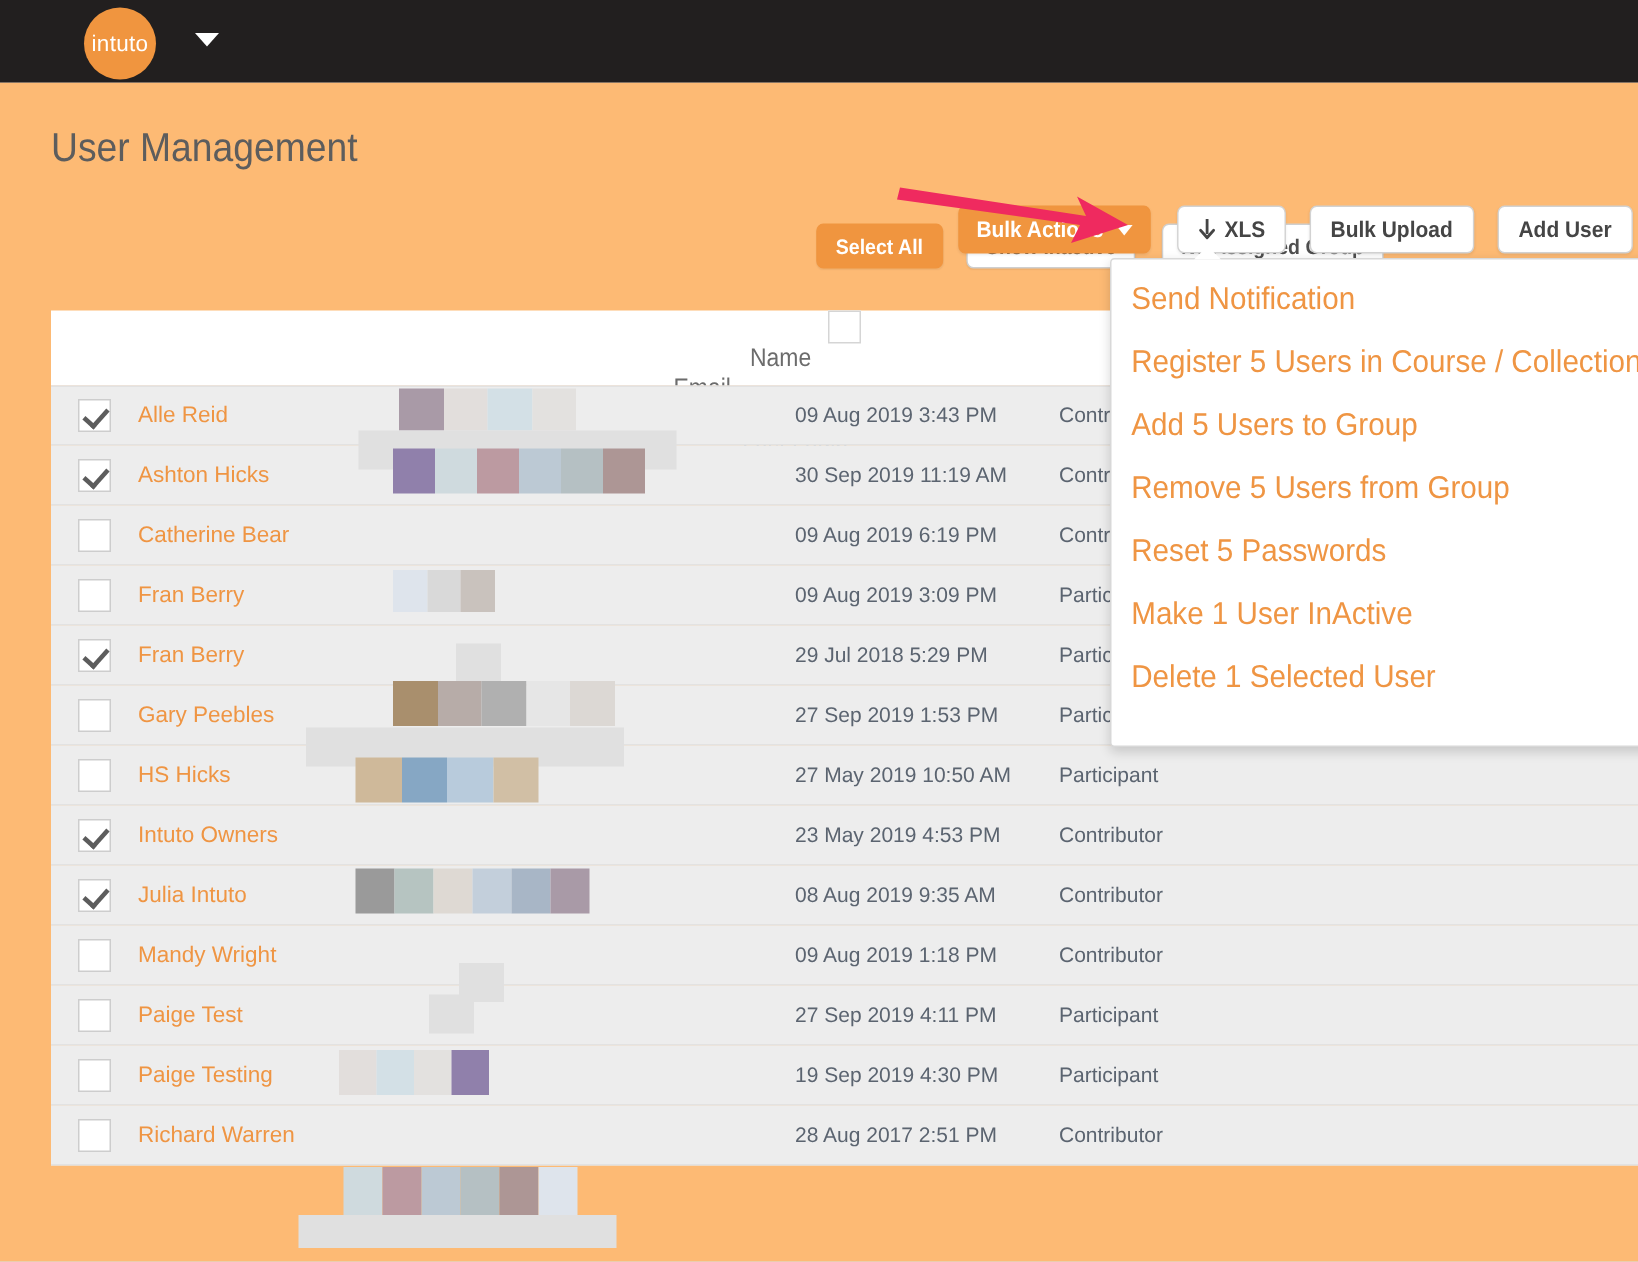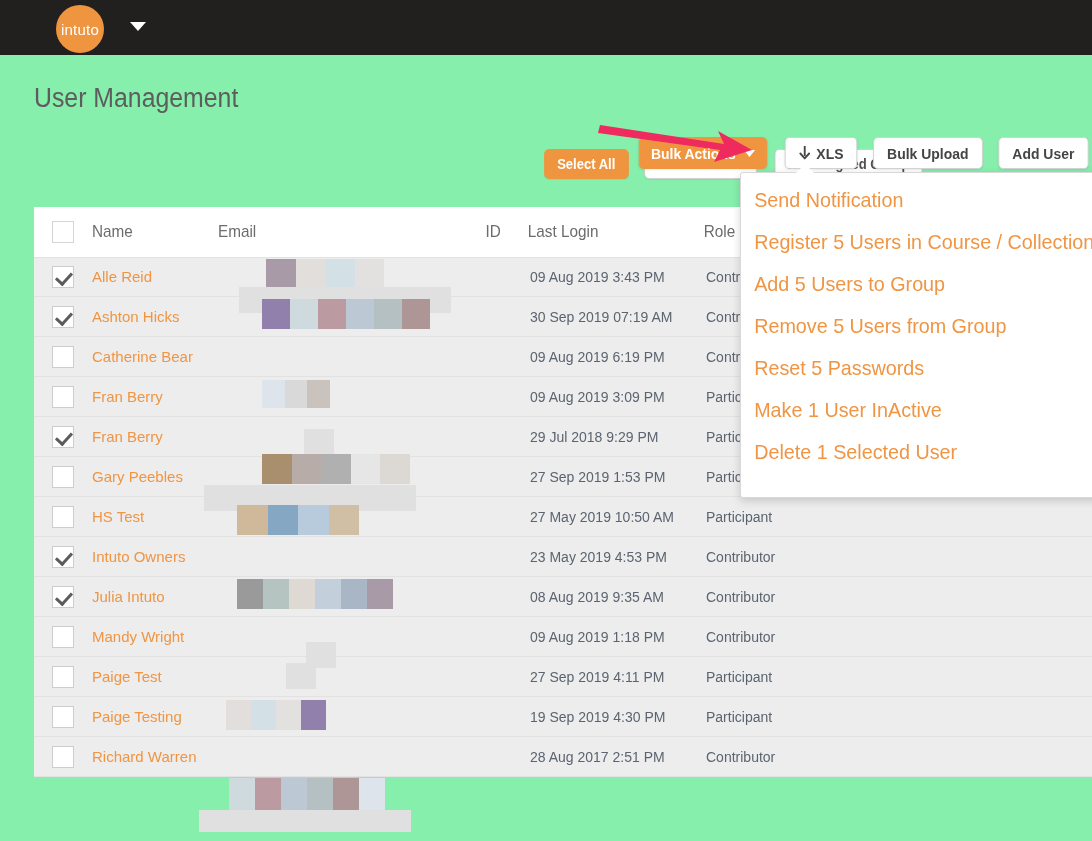--- a/index.html
+++ b/index.html
@@ -61,21 +61,21 @@
   }
   .gear { width: 22px; height: 22px; display: block; }
   .gear-caret {
     width: 0; height: 0;
     border-left: 7px solid transparent;
     border-right: 7px solid transparent;
     border-top: 8px solid #ffffff;
   }
 
   
-  .page { position: absolute; top: 55px; left: 0; width: 1092px; height: 786px; background: #86efac; }
+  .page { position: absolute; top: 55px; left: 0; width: 1092px; height: 786px; background: #fdba74; }
 
   .page-title {
     position: absolute; left: 34px; top: 28px;
     font-size: 27px; color: #5d5d5d; font-weight: 400;
     transform: scaleX(.92); transform-origin: left center;
     white-space: nowrap;
   }
 
   
   .searchbox {
@@ -162,21 +162,21 @@
     white-space: nowrap; cursor: pointer;
   }
 
   
   .table-wrap {
     position: absolute; left: 34px; top: 152px;
     width: 1058px;
   }
   .thead {
     background: #ffffff; height: 50px;
-    display: flex; align-items: center;
+    display: flex; align-items: center; flex-direction: column;
   }
   .tr {
     height: 40px; display: flex; align-items: center;
     background: #ededed;
     border-bottom: 1px solid #e2e2e2;
     position: relative;
   }
   .tr:first-child { border-top: 1px solid #e2e2e2; }
   .c-check { width: 58px; display: flex; justify-content: center; align-items: center; }
   .c-name  { width: 126px; }
@@ -305,21 +305,21 @@
             <div class="c-role"><span class="cell-text">Contributor</span></div>
             <div class="c-groups"></div>
           </div>
           <div class="tr">
             <div class="c-check">
               <div class="cb checked"></div>
             </div>
             <div class="c-name"><span class="name-link">Ashton Hicks</span></div>
             <div class="c-email"></div>
             <div class="c-id"></div>
-            <div class="c-login"><span class="cell-text">30 Sep 2019 07:19 AM</span></div>
+            <div class="c-login"><span class="cell-text">30 Sep 2019 11:19 AM</span></div>
             <div class="c-role"><span class="cell-text">Contributor</span></div>
             <div class="c-groups"></div>
           </div>
           <div class="tr">
             <div class="c-check">
               <div class="cb"></div>
             </div>
             <div class="c-name"><span class="name-link">Catherine Bear</span></div>
             <div class="c-email"></div>
             <div class="c-id"></div>
@@ -338,40 +338,40 @@
             <div class="c-role"><span class="cell-text">Participant</span></div>
             <div class="c-groups"></div>
           </div>
           <div class="tr">
             <div class="c-check">
               <div class="cb checked"></div>
             </div>
             <div class="c-name"><span class="name-link">Fran Berry</span></div>
             <div class="c-email"></div>
             <div class="c-id"></div>
-            <div class="c-login"><span class="cell-text">29 Jul 2018 9:29 PM</span></div>
+            <div class="c-login"><span class="cell-text">29 Jul 2018 5:29 PM</span></div>
             <div class="c-role"><span class="cell-text">Participant</span></div>
             <div class="c-groups"></div>
           </div>
           <div class="tr">
             <div class="c-check">
               <div class="cb"></div>
             </div>
             <div class="c-name"><span class="name-link">Gary Peebles</span></div>
             <div class="c-email"></div>
             <div class="c-id"></div>
             <div class="c-login"><span class="cell-text">27 Sep 2019 1:53 PM</span></div>
             <div class="c-role"><span class="cell-text">Participant</span></div>
             <div class="c-groups"></div>
           </div>
           <div class="tr">
             <div class="c-check">
               <div class="cb"></div>
             </div>
-            <div class="c-name"><span class="name-link">HS Test</span></div>
+            <div class="c-name"><span class="name-link">HS Hicks</span></div>
             <div class="c-email"></div>
             <div class="c-id"></div>
             <div class="c-login"><span class="cell-text">27 May 2019 10:50 AM</span></div>
             <div class="c-role"><span class="cell-text">Participant</span></div>
             <div class="c-groups"></div>
           </div>
           <div class="tr">
             <div class="c-check">
               <div class="cb checked"></div>
             </div>

